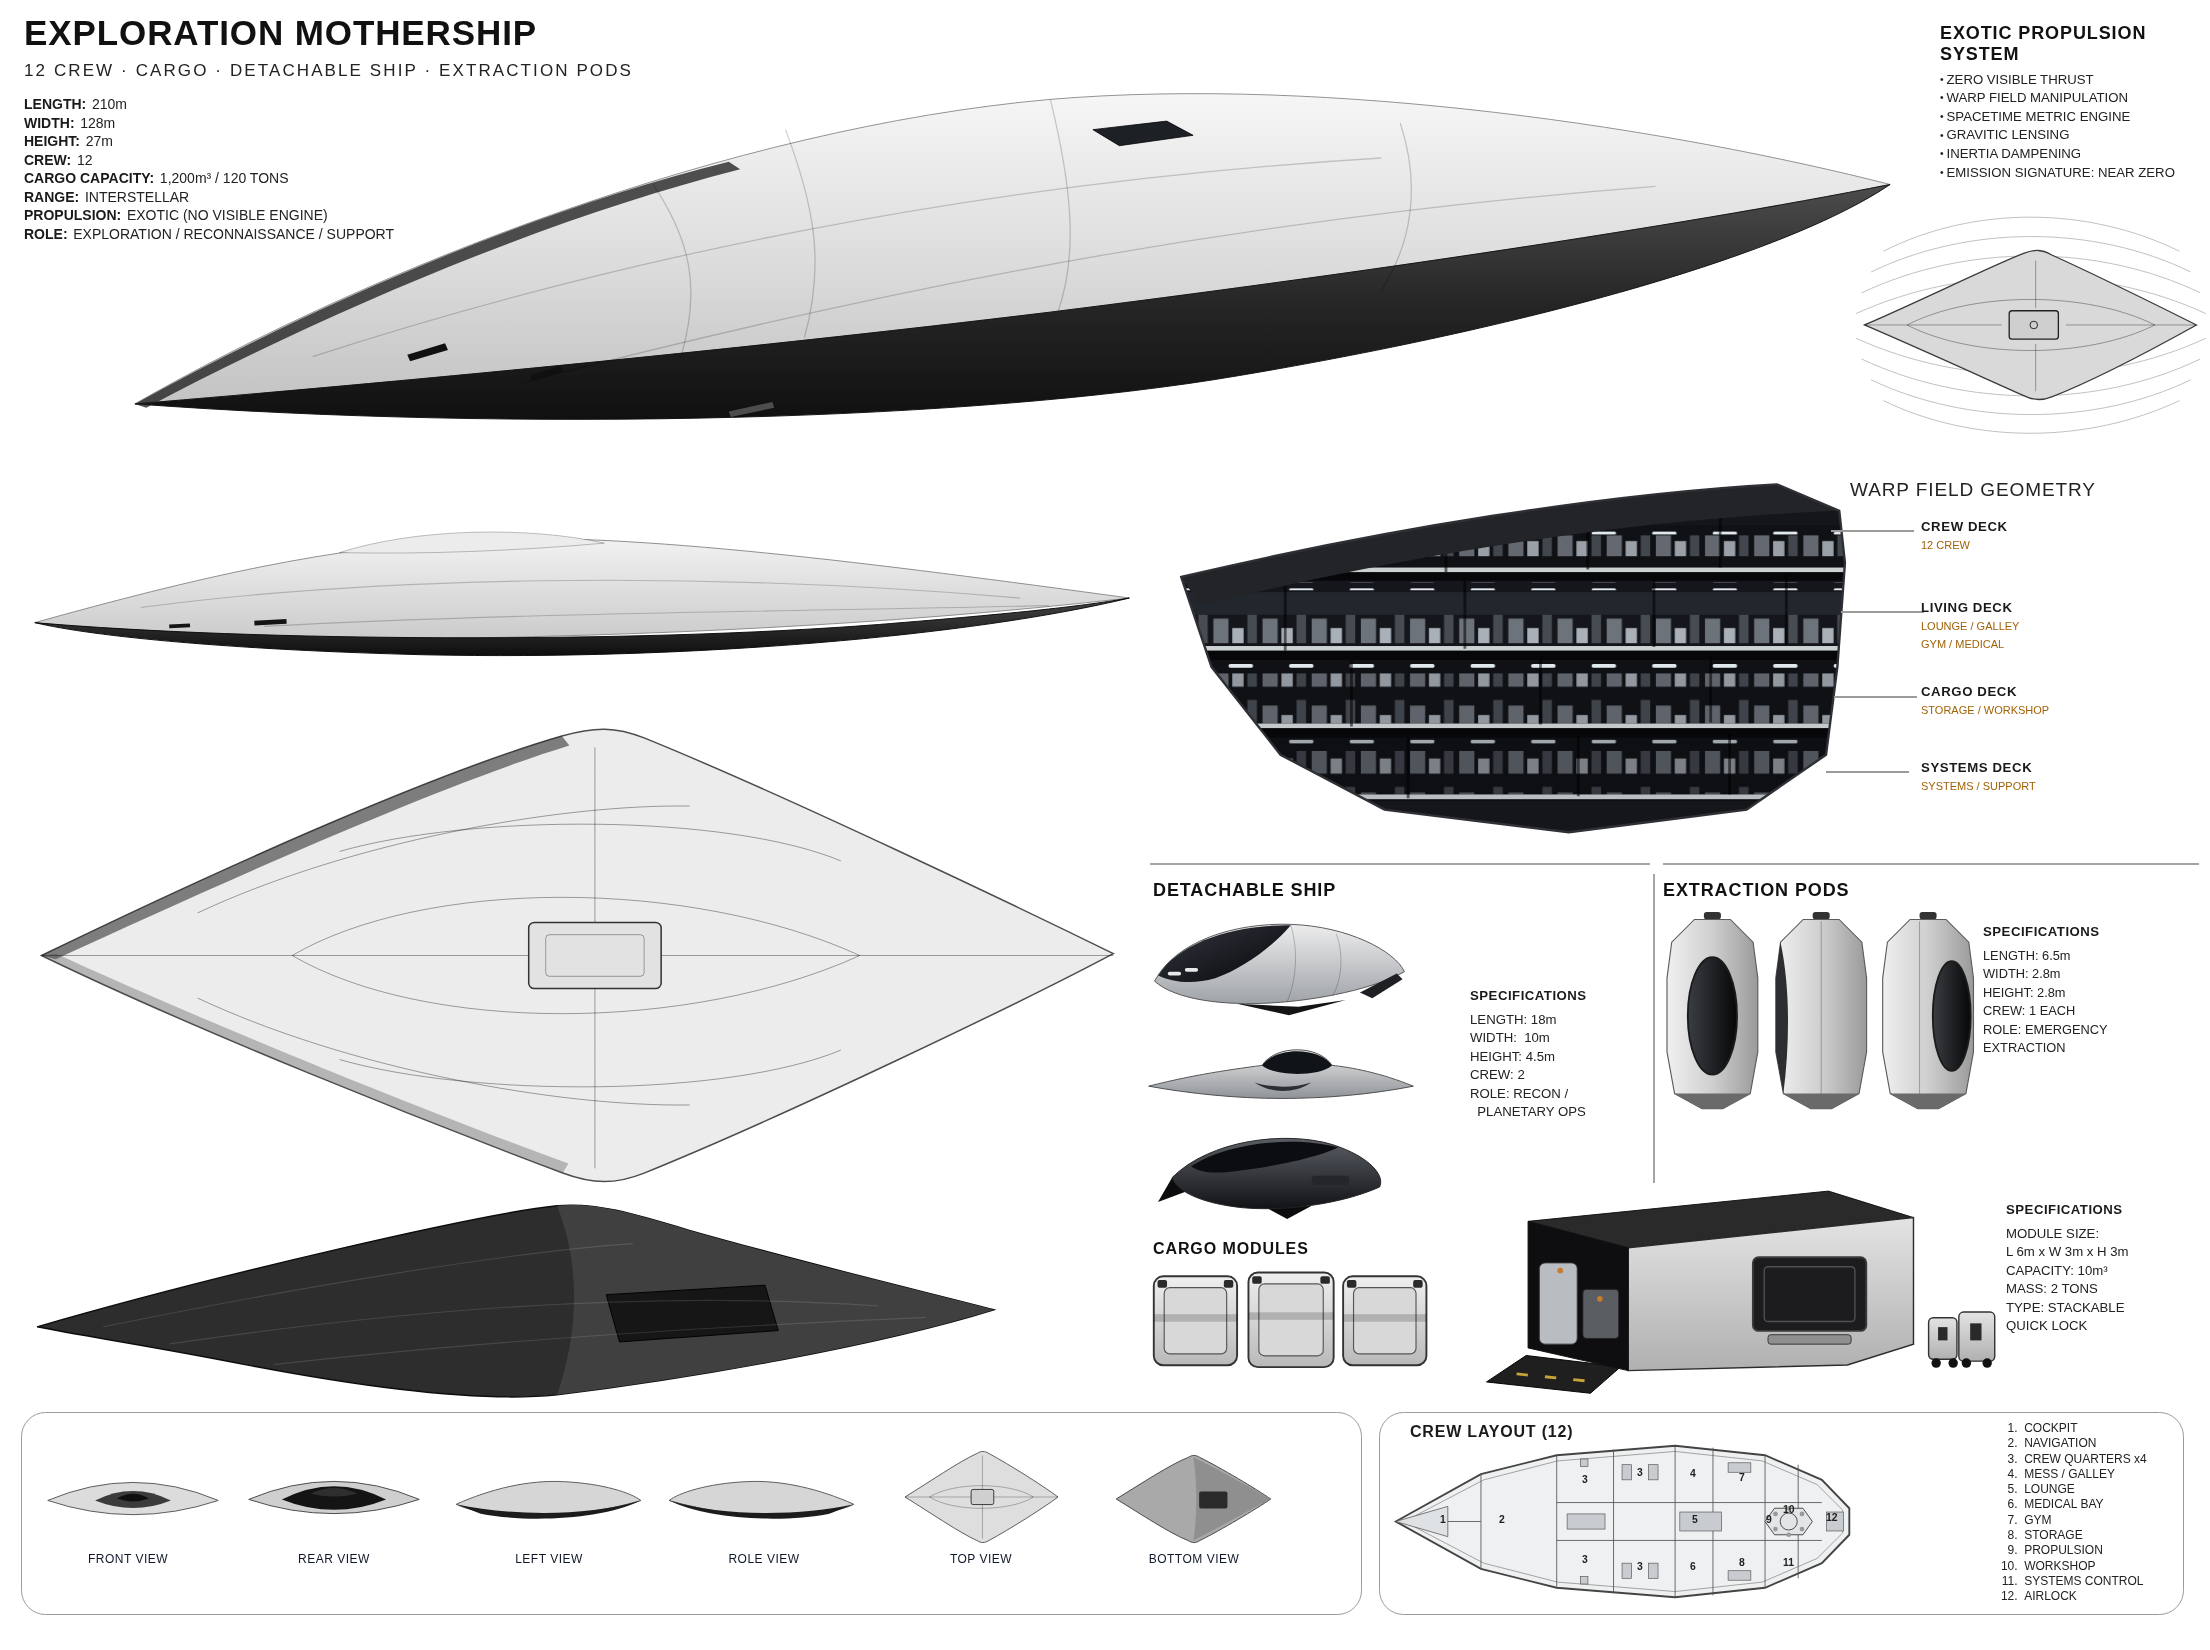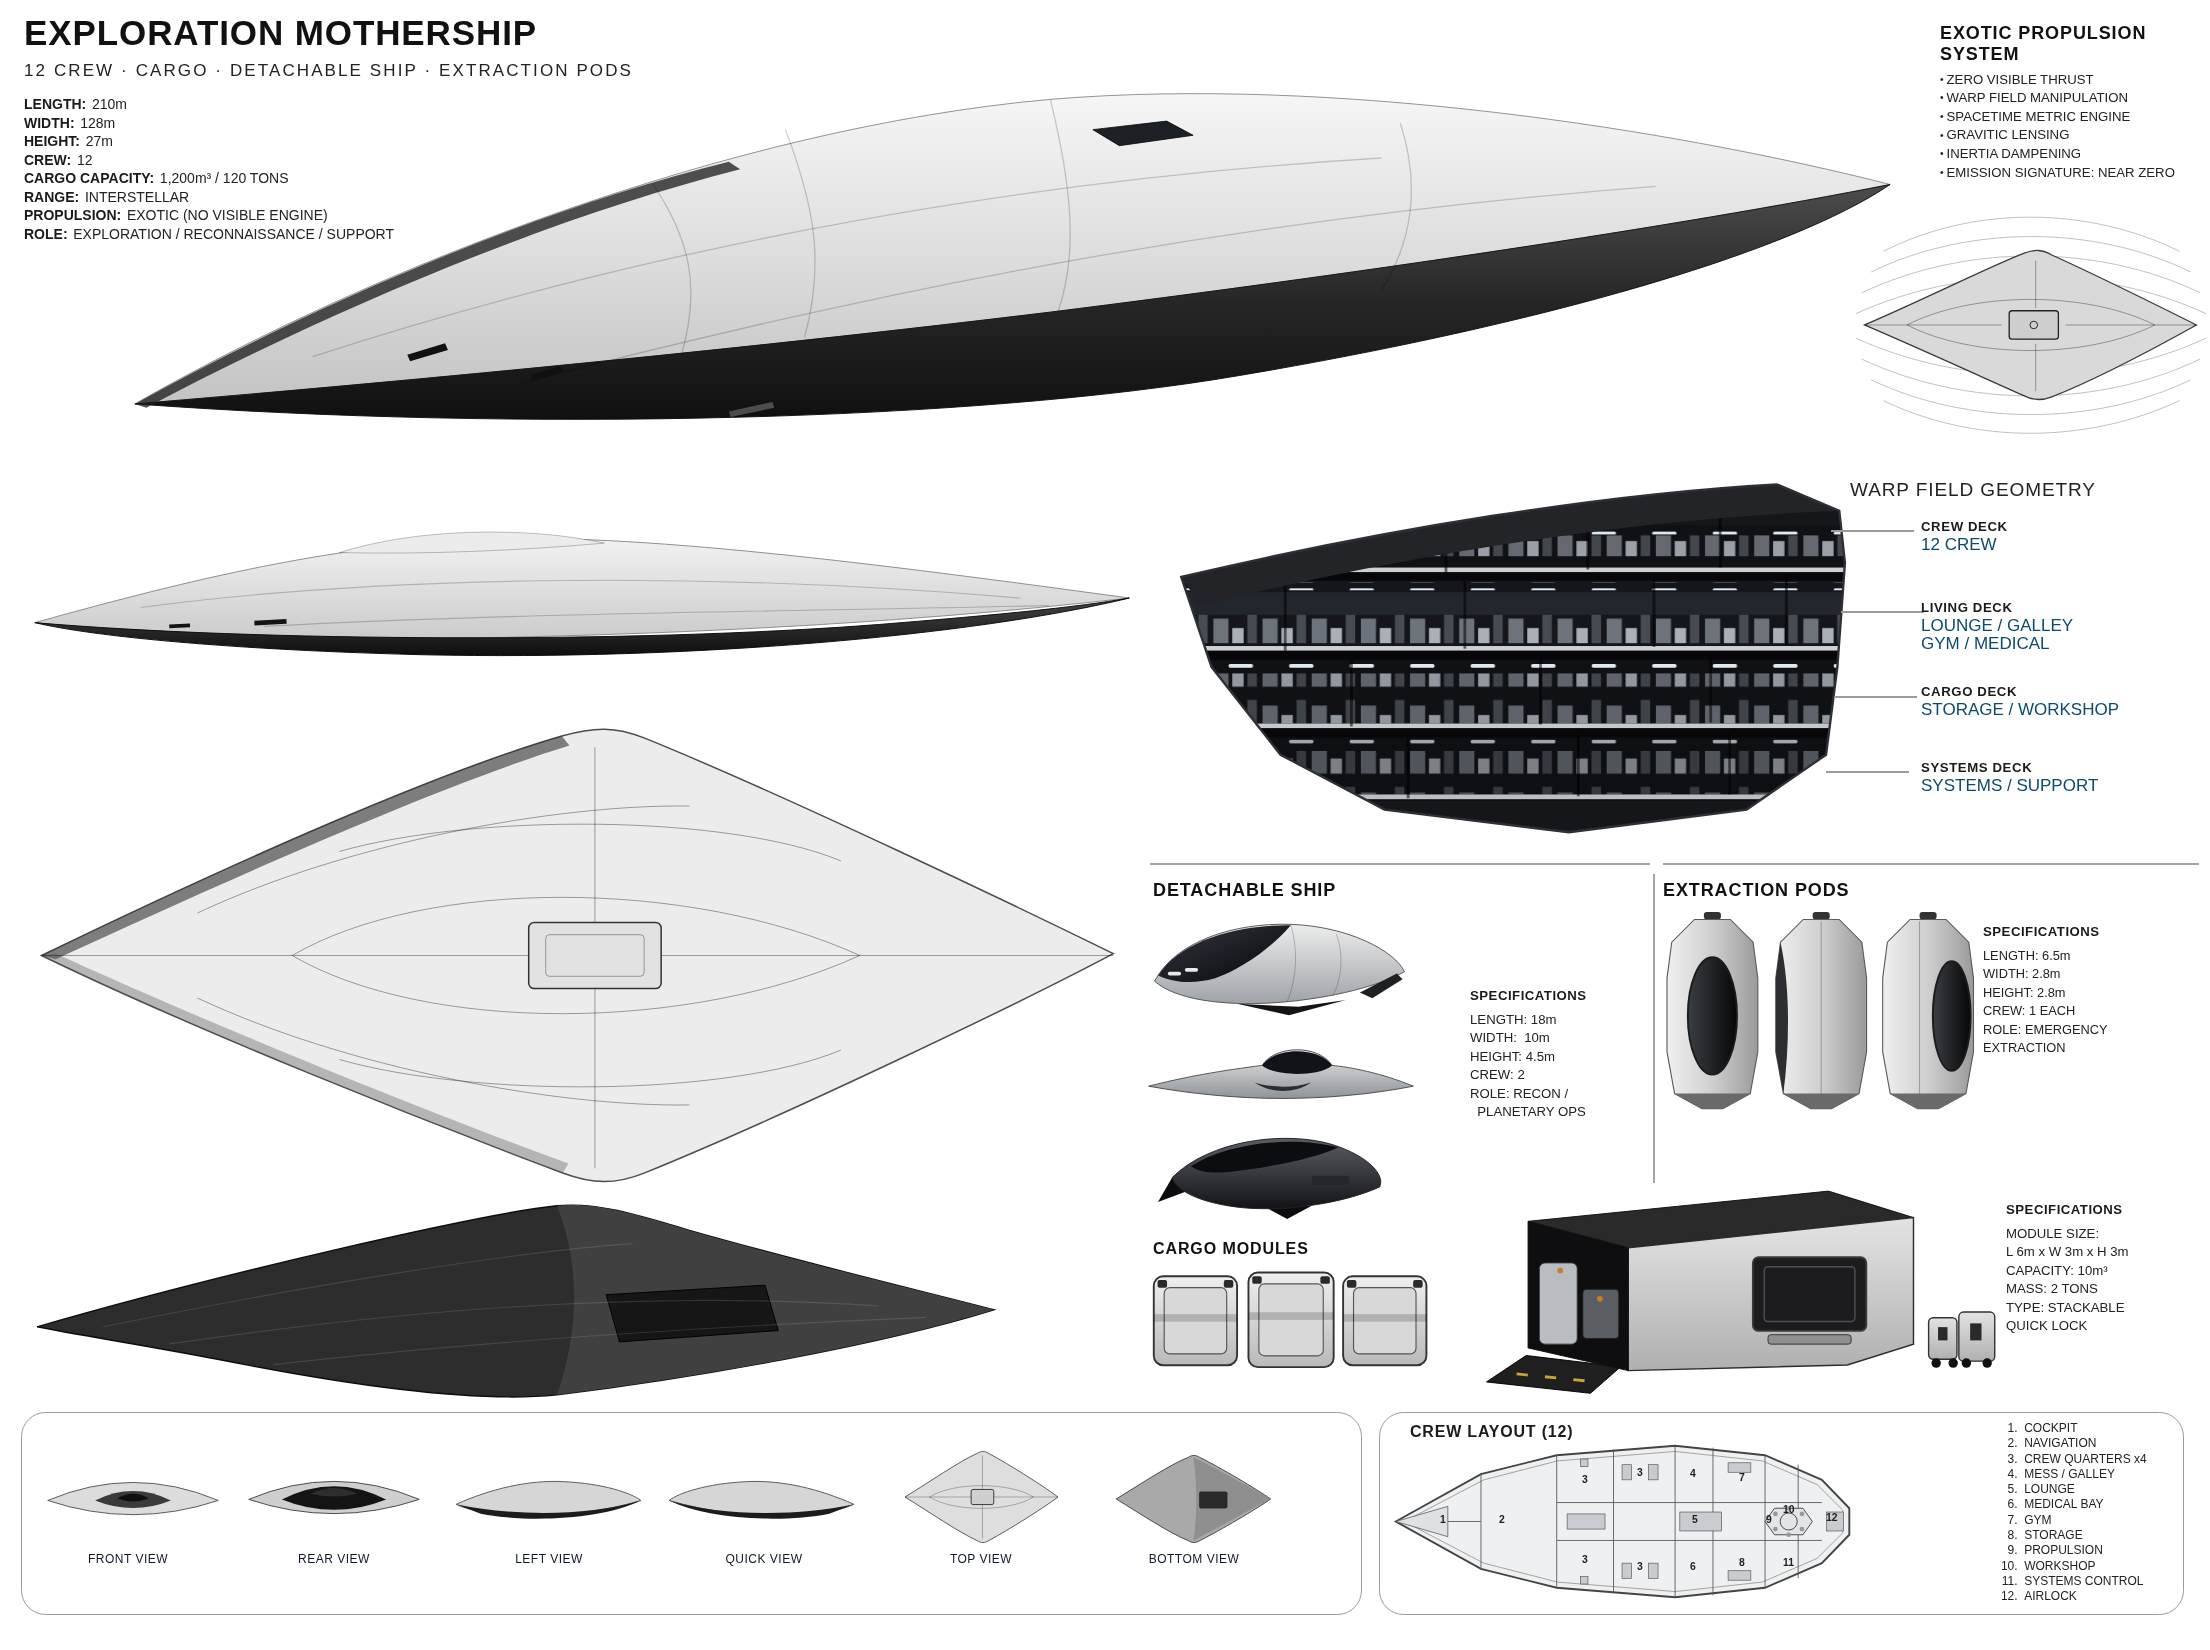--- a/index.html
+++ b/index.html
@@ -22,21 +22,21 @@
   
   .prop-list{margin-top:5.7px;}
   .prop-item{font-size:13.2px;line-height:17.6px;color:#222;white-space:nowrap;}
   .prop-item::before{content:"•  ";font-size:10.4px;position:relative;top:-0.9px;}
 
   .warp-caption{font-size:19px;letter-spacing:0.9px;color:#222;text-align:left;width:360px;}
 
   
   .deck{position:absolute;width:284px;}
   .deck-name{font-size:13.2px;font-weight:800;letter-spacing:0.6px;line-height:19px;}
-  .deck-sub{font-size:17px;line-height:18px;color:#0c4a6e;}
+  .deck-sub{font-size:11px;line-height:18px;color:#a16207;}
   .leader{position:absolute;height:1.9px;background:#9b9b9b;width:83px;}
 
   
   .div-h{position:absolute;height:1.9px;background:#a5a5a5;}
   .div-v{position:absolute;width:1.9px;background:#a5a5a5;}
 
   
   .spec-block .s-title{font-size:13.2px;font-weight:800;letter-spacing:0.5px;margin-bottom:7.6px;}
   .spec-line{font-size:13.2px;line-height:18.5px;color:#222;white-space:pre;}
   .spec-block.tight .spec-line{font-size:12.8px;line-height:18.5px;}
@@ -558,21 +558,21 @@
 <svg width="163" height="98" viewBox="0 0 172 104">
   <path d="M4,52 C30,36 62,15 80,8 C85,5 88,5 93,8 C115,19 152,41 168,52 C152,63 115,85 93,96 C88,99 85,99 80,96 C62,89 30,68 4,52 Z" fill="#a9a9a9" stroke="#444" stroke-width="1"></path>
   <path d="M86,8 C90,36 90,68 86,96 C110,84 148,62 168,52 C148,41 110,19 86,8 Z" fill="#8f8f8f"></path>
   <rect x="92" y="44" width="30" height="18" rx="2" fill="#2a2a2a"></rect>
 </svg>
 </div>
 
 <div class="view-label" style="left:43px;top:1552px;">FRONT VIEW</div>
 <div class="view-label" style="left:249px;top:1552px;">REAR VIEW</div>
 <div class="view-label" style="left:464px;top:1552px;">LEFT VIEW</div>
-<div class="view-label" style="left:679px;top:1552px;">QUICK VIEW</div>
+<div class="view-label" style="left:679px;top:1552px;">ROLE VIEW</div>
 <div class="view-label" style="left:896px;top:1552px;">TOP VIEW</div>
 <div class="view-label" style="left:1109px;top:1552px;">BOTTOM VIEW</div>
 
 <div class="round-box" style="left:1379px;top:1412px;width:803px;height:201px;"></div>
 <div class="abs crew-title" style="left:1410px;top:1423px;">CREW LAYOUT (12)</div>
 
 <div class="fp-host" style="left:1391px;top:1440px;width:464px;height:163px;">
 <svg width="464" height="163" viewBox="0 0 490 172">
   <path d="M5,86 L95,36 L175,16 L300,6 L395,16 L455,42 L484,72 L484,100 L455,130 L395,156 L300,166 L175,156 L95,136 Z" fill="#eef0f1" stroke="#444" stroke-width="2"></path>
   <path d="M14,86 L98,42 L176,22 L300,12 L392,22 L450,47 L477,74 L477,98 L450,125 L392,150 L300,160 L176,150 L98,130 Z" fill="none" stroke="#8a8a8a" stroke-width=".8"></path>

